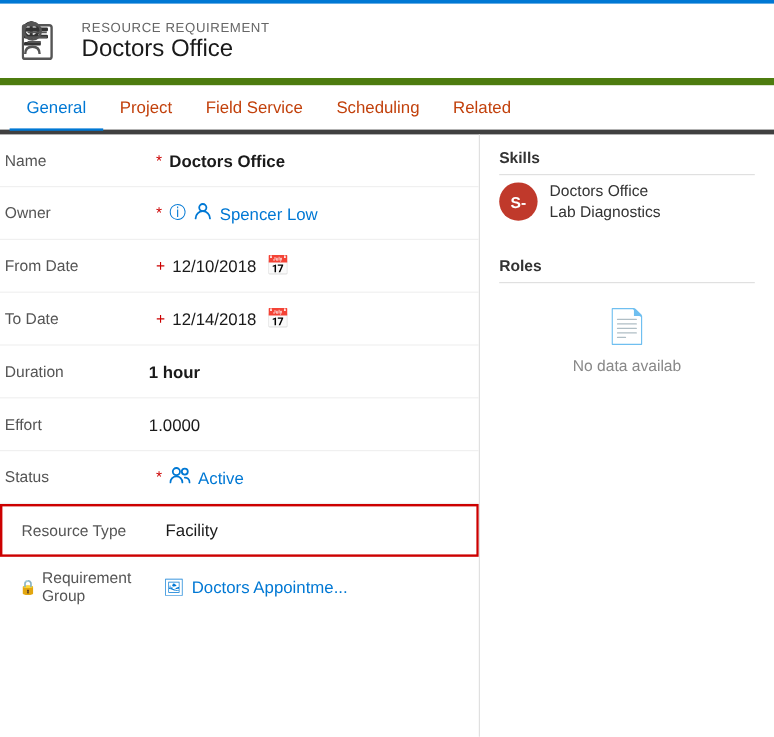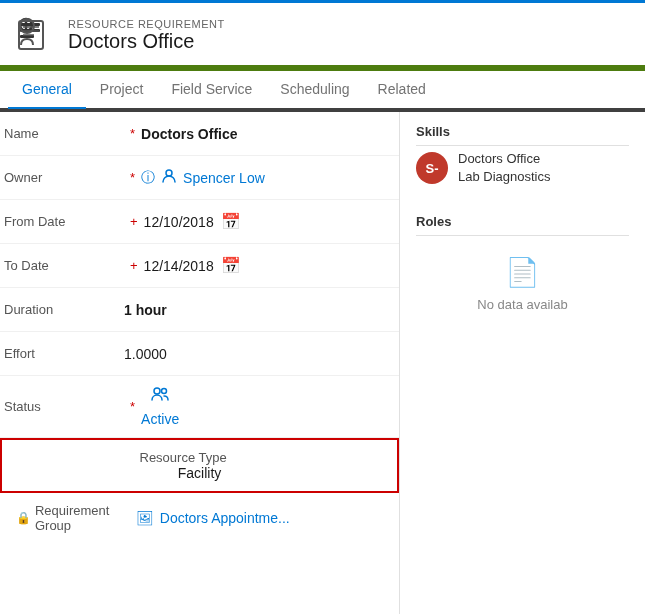--- a/index.html
+++ b/index.html
@@ -7,21 +7,21 @@
 
     
     .header { display: flex; align-items: center; padding: 12px 16px 10px 16px; border-bottom: 6px solid #4d7c0f; }
     .header-icon { width: 40px; height: 40px; margin-right: 12px; display: flex; align-items: center; justify-content: center; }
     .header-icon svg { width: 36px; height: 36px; }
     .header-text .label { font-size: 11px; color: #666; text-transform: uppercase; letter-spacing: 0.5px; }
     .header-text .title { font-size: 20px; color: #1a1a1a; font-weight: 400; }
 
     
     .nav-tabs { display: flex; padding: 0 8px; border-bottom: 4px solid #404040; }
-    .nav-tab { padding: 10px 14px; font-size: 14px; color: #737373; cursor: pointer; border-bottom: 2px solid transparent; margin-bottom: -1px; }
+    .nav-tab { padding: 10px 14px; font-size: 14px; color: #c2410c; cursor: pointer; border-bottom: 2px solid transparent; margin-bottom: -1px; }
     .nav-tab.active { color: #0078d4; border-bottom: 2px solid #0078d4; font-weight: 500; }
 
     
     .main-content { display: flex; height: calc(614px - 110px); }
 
     
     .left-panel { width: 400px; border-right: 1px solid #e0e0e0; overflow-y: auto; }
 
     .field-row { display: flex; align-items: center; padding: 10px 4px; border-bottom: 1px solid #f0f0f0; min-height: 44px; }
     .field-label { width: 120px; min-width: 120px; color: #555; font-size: 13px; }
@@ -38,25 +38,24 @@
     .date-row { display: flex; align-items: center; }
 
     
     .resource-type-row {
       display: flex;
       align-items: center;
       padding: 10px 16px;
       border: 2px solid #c00;
       min-height: 44px;
       margin: 0;
-      flex-direction: column;
     }
 
     
-    .status-value { display: flex; align-items: center; gap: 6px; color: #0078d4; flex-direction: column; }
+    .status-value { display: flex; align-items: center; gap: 6px; color: #0078d4; }
     .status-icon { font-size: 14px; }
 
     
     .req-group-row { display: flex; align-items: center; padding: 10px 16px; min-height: 44px; }
     .req-group-label { width: 120px; min-width: 120px; color: #555; font-size: 13px; display: flex; align-items: center; gap: 4px; }
     .lock-icon { font-size: 12px; color: #888; }
     .req-group-value { flex: 1; color: #0078d4; cursor: pointer; font-size: 14px; display: flex; align-items: center; gap: 6px; }
 
     
     .right-panel { flex: 1; overflow-y: auto; padding: 0; }

